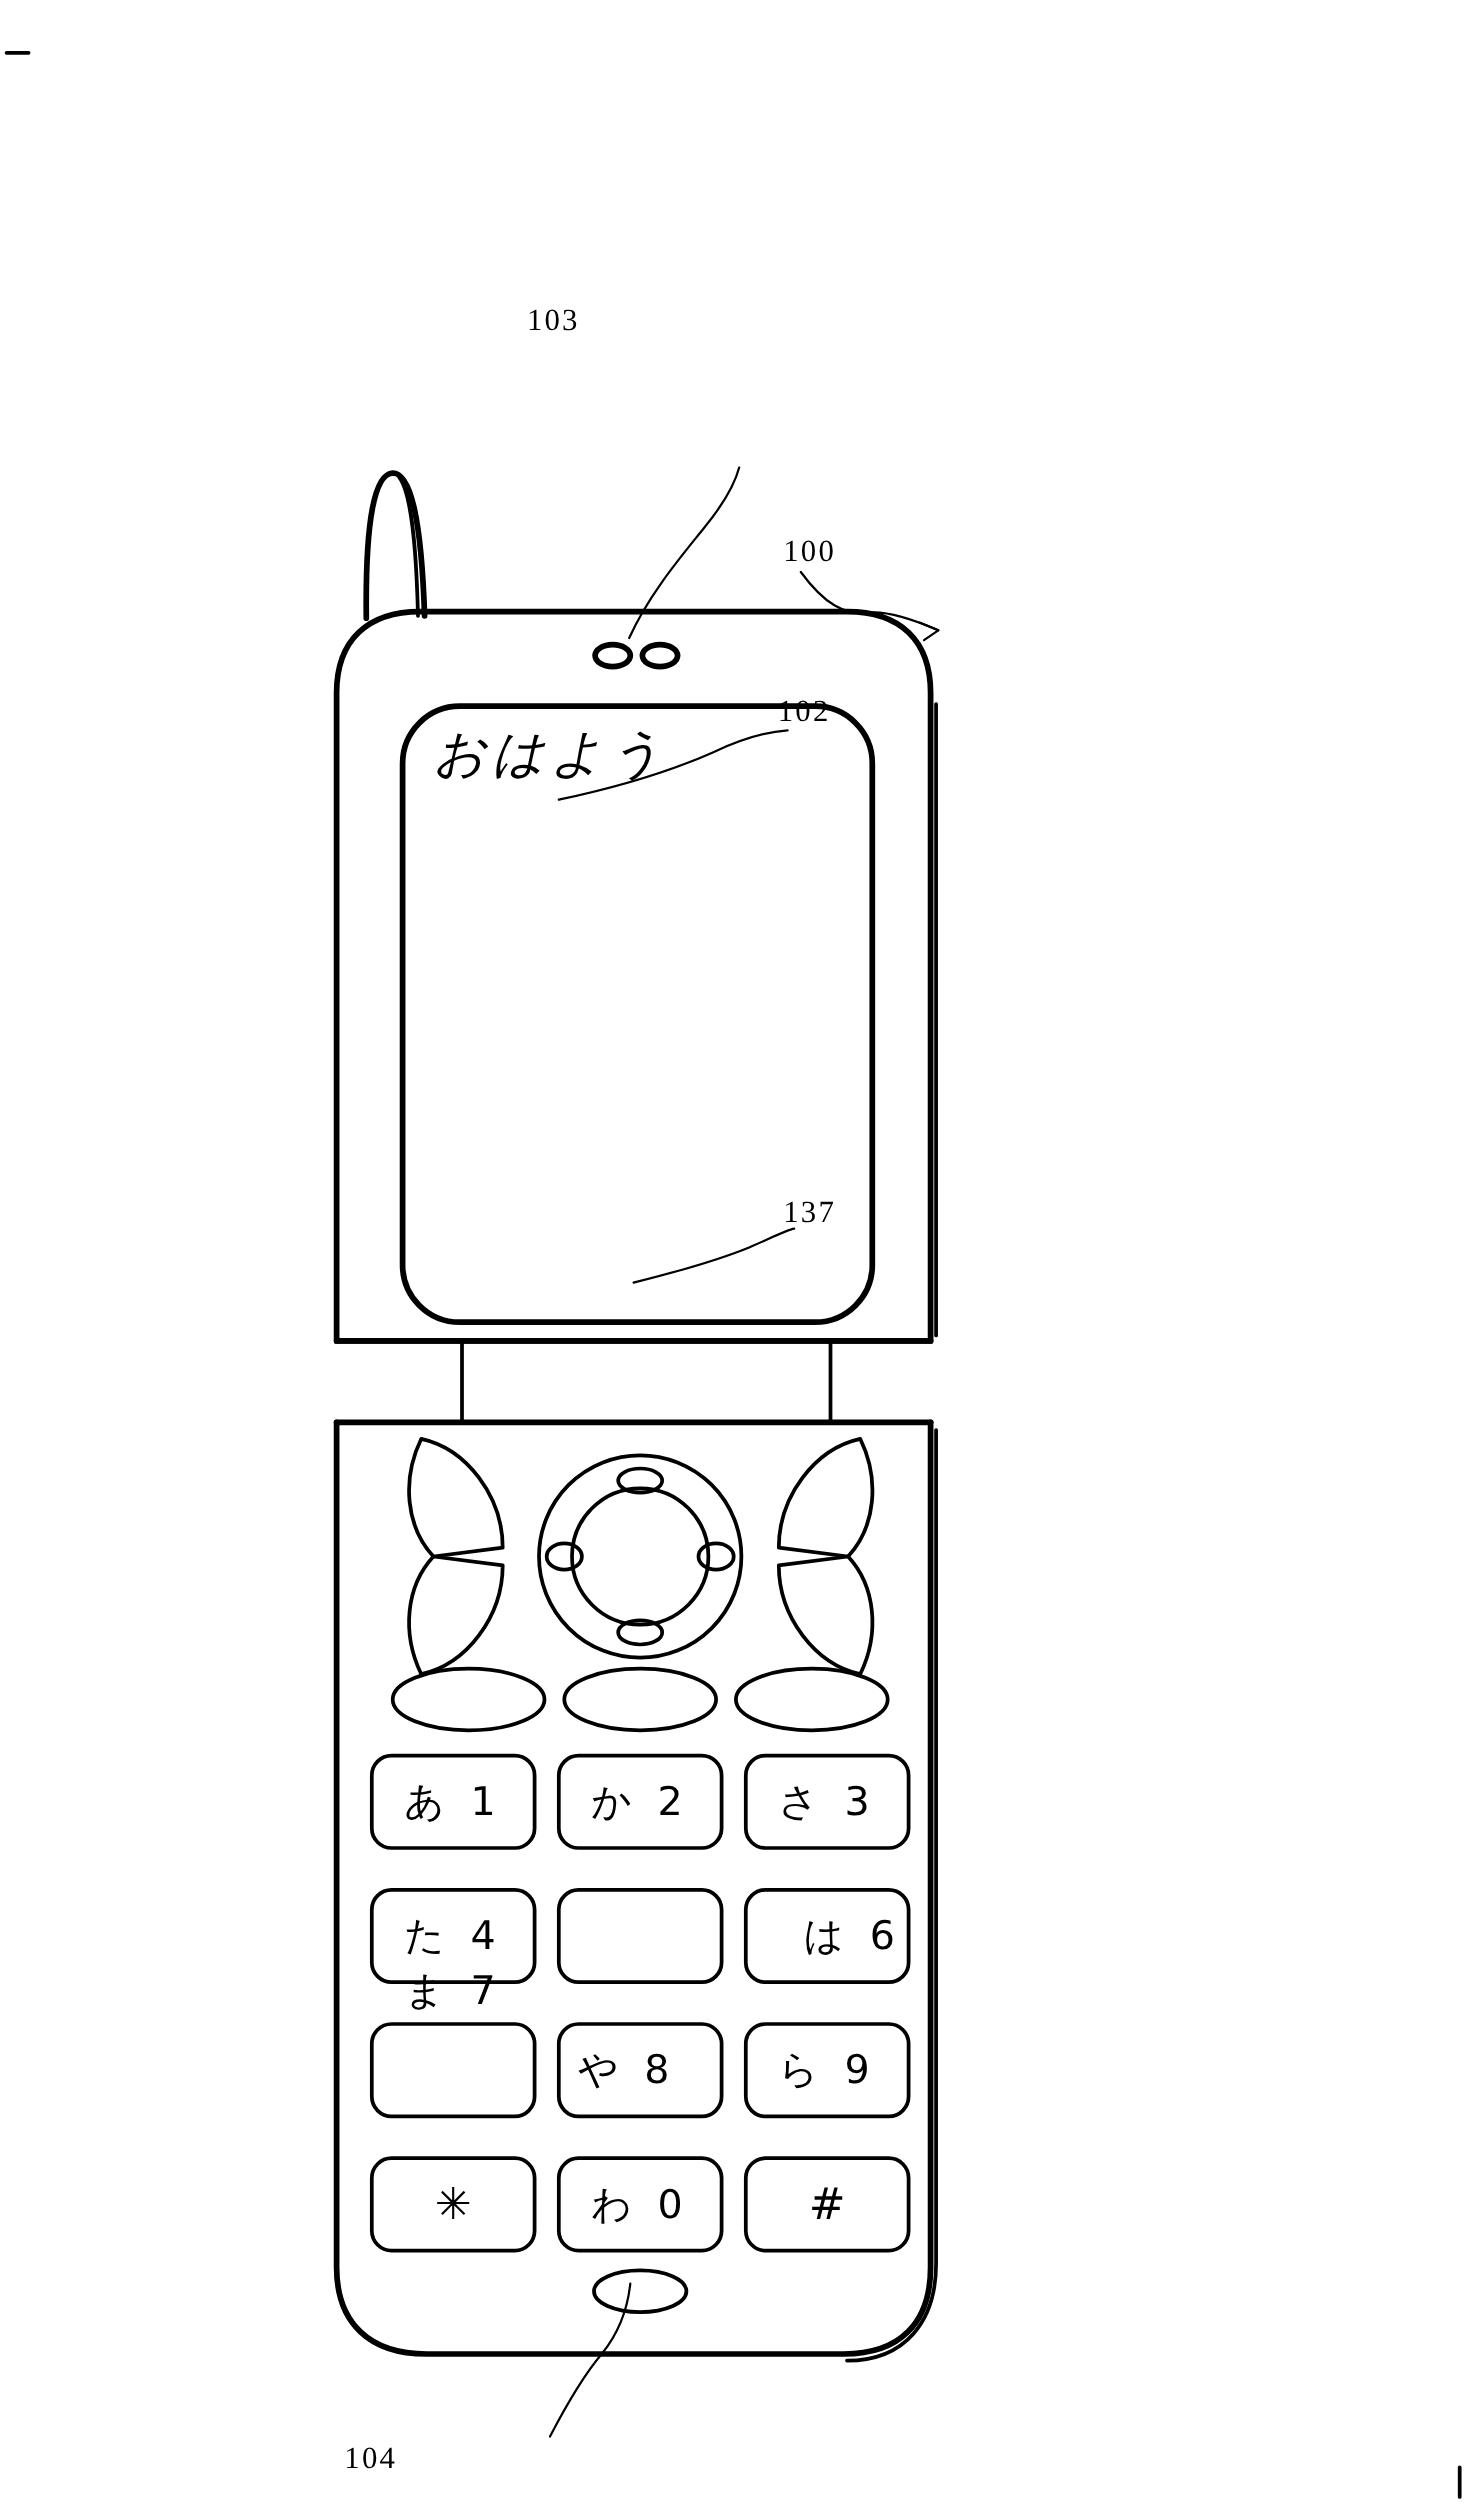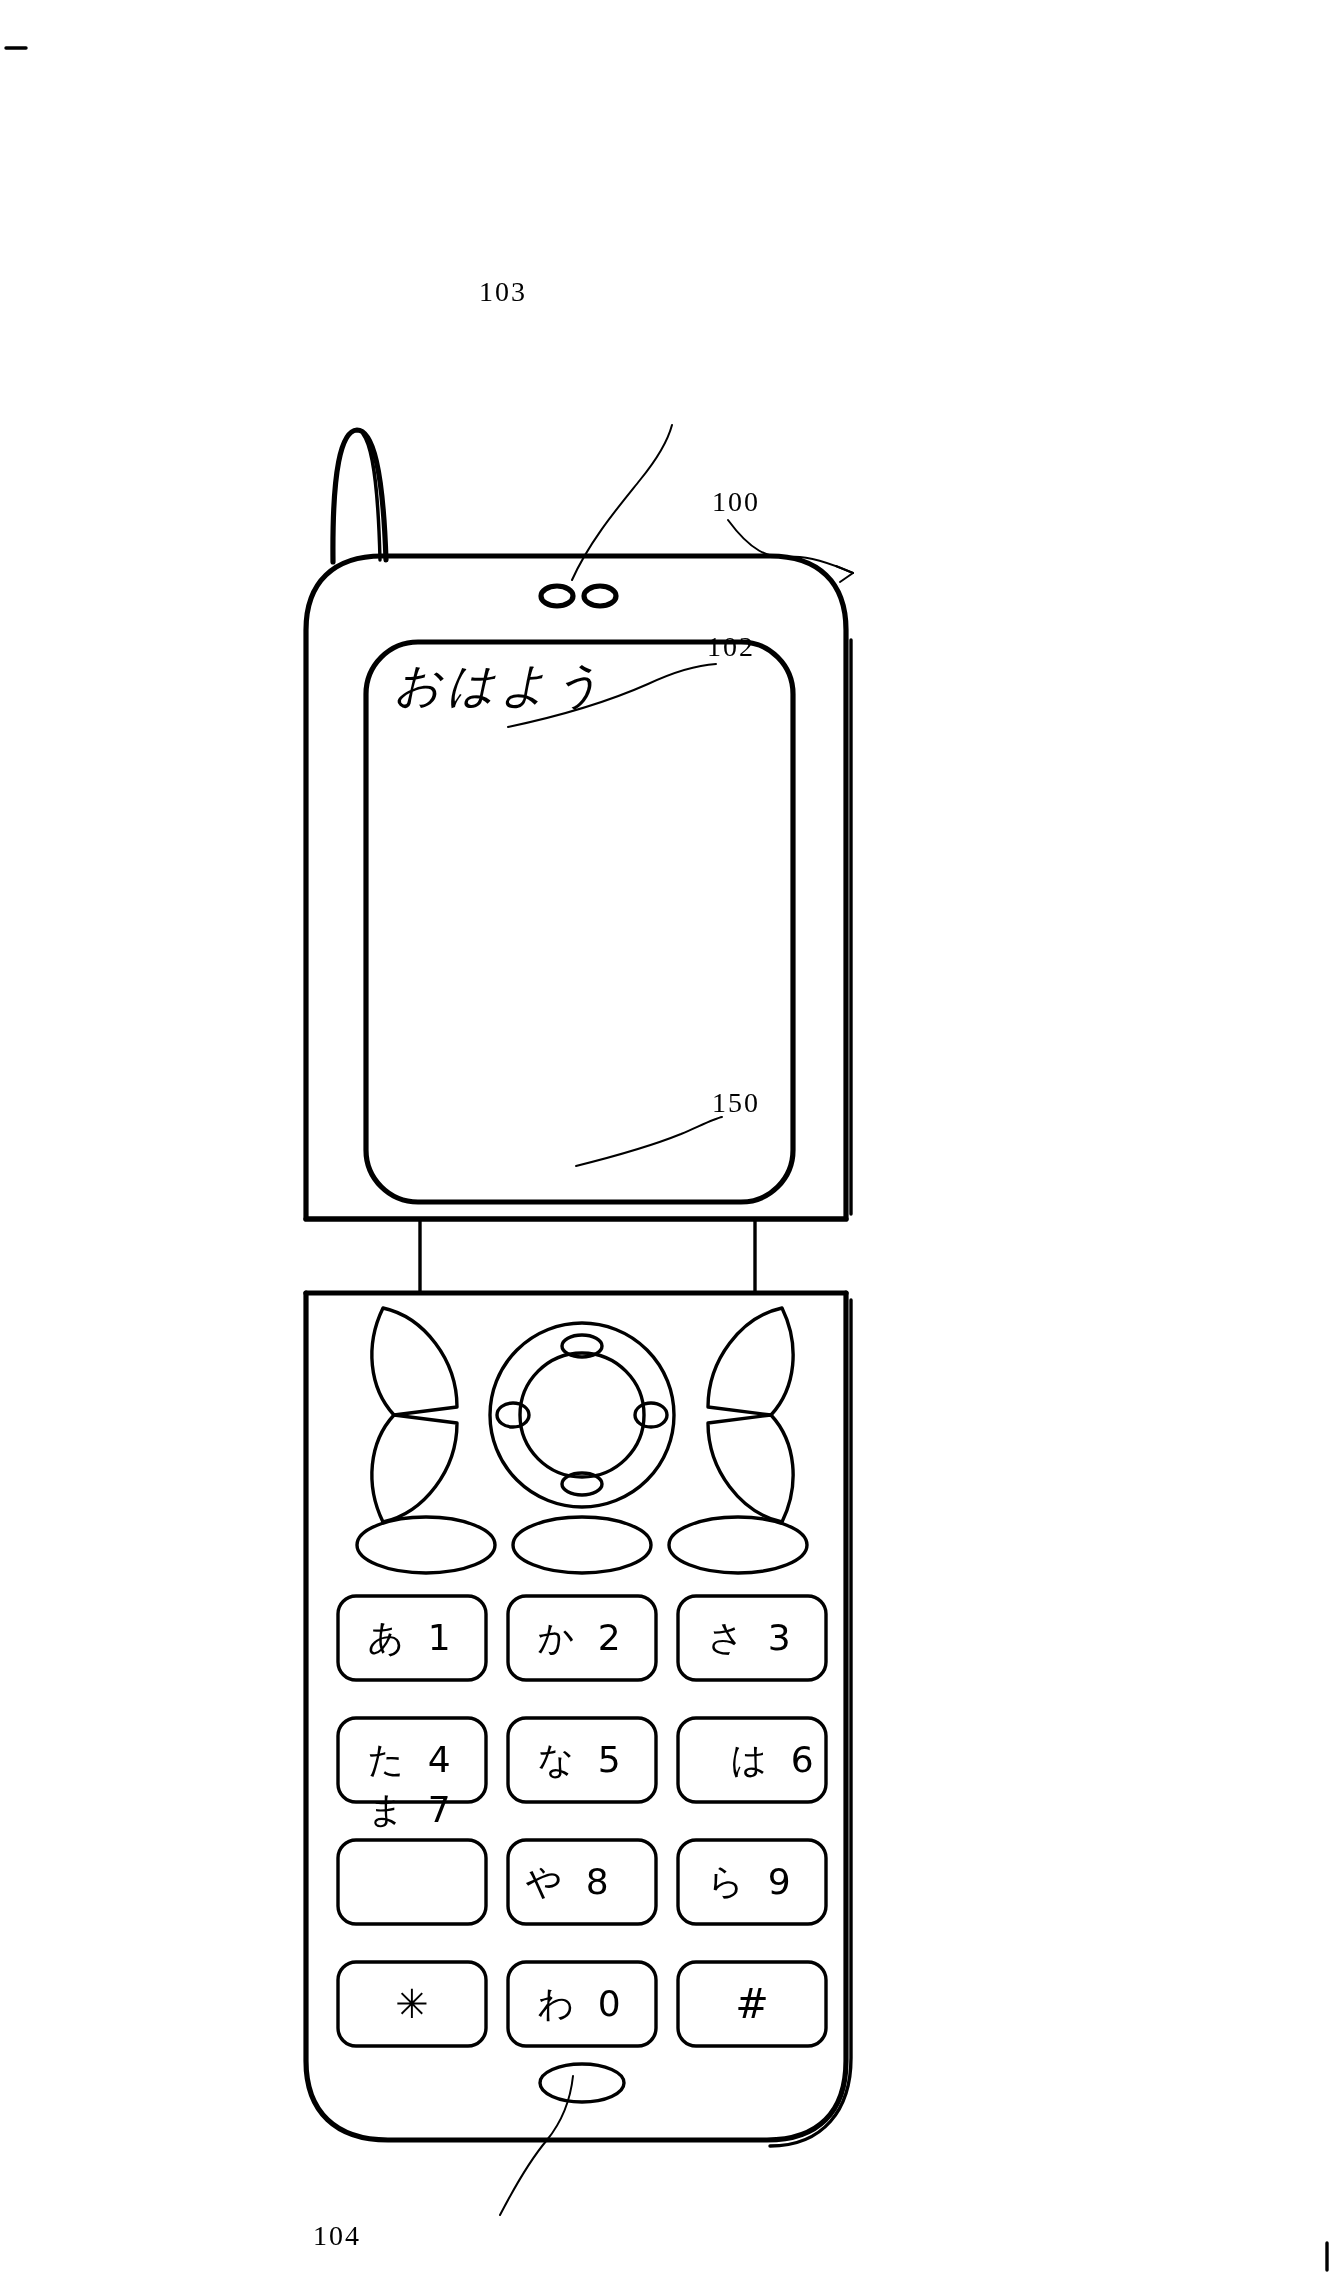--- a/index.html
+++ b/index.html
@@ -158,29 +158,28 @@
 
     <path class="ink ink-hair" d="M 573 2076 C 570 2104, 560 2124, 547 2140 C 530 2160, 513 2190, 500 2215"></path>
 
   </svg>
 
   <div class="screen-text" style="left:394px; top:654px;">おはよう</div>
 
   <div class="ref-label" style="left:479px; top:276px;">103</div>
   <div class="ref-label" style="left:712px; top:486px;">100</div>
   <div class="ref-label" style="left:707px; top:631px;">102</div>
-  <div class="ref-label" style="left:712px; top:1087px;">150</div>
+  <div class="ref-label" style="left:712px; top:1087px;">137</div>
   <div class="ref-label" style="left:313px; top:2220px;">104</div>
 
   <div class="key-label" style="left:338px; top:1596px; width:148px; height:84px; font-size:36px; letter-spacing:6px;">あ 1</div>
   <div class="key-label" style="left:508px; top:1596px; width:148px; height:84px; font-size:36px; letter-spacing:6px;">か 2</div>
   <div class="key-label" style="left:678px; top:1596px; width:148px; height:84px; font-size:36px; letter-spacing:6px;border-radius:29px;">さ 3</div>
 
   <div class="key-label" style="left:338px; top:1718px; width:148px; height:84px; font-size:36px; letter-spacing:6px;">た 4</div>
-  <div class="key-label" style="left:508px; top:1718px; width:148px; height:84px; font-size:36px; letter-spacing:6px;">な 5</div>
   <div class="key-label" style="left:678px; top:1718px; width:148px; height:84px; font-size:36px; letter-spacing:6px;padding-left:23px;">は 6</div>
 
   <div class="key-label" style="left:338px; top:1768px; width:148px; height:84px; font-size:36px; letter-spacing:6px;">ま 7</div>
   <div class="key-label" style="left:508px; top:1840px; width:124px; height:84px; font-size:36px; letter-spacing:6px;">や 8</div>
   <div class="key-label" style="left:678px; top:1840px; width:148px; height:84px; font-size:36px; letter-spacing:6px;">ら 9</div>
 
   <div class="key-label" style="left:338px; top:1962px; width:148px; height:84px; font-size:40px; letter-spacing:0px;">✳</div>
   <div class="key-label" style="left:508px; top:1962px; width:148px; height:84px; font-size:36px; letter-spacing:6px;border-radius:11px;">わ 0</div>
   <div class="key-label" style="left:678px; top:1962px; width:148px; height:84px; font-size:40px; letter-spacing:0px;">#</div>
 

